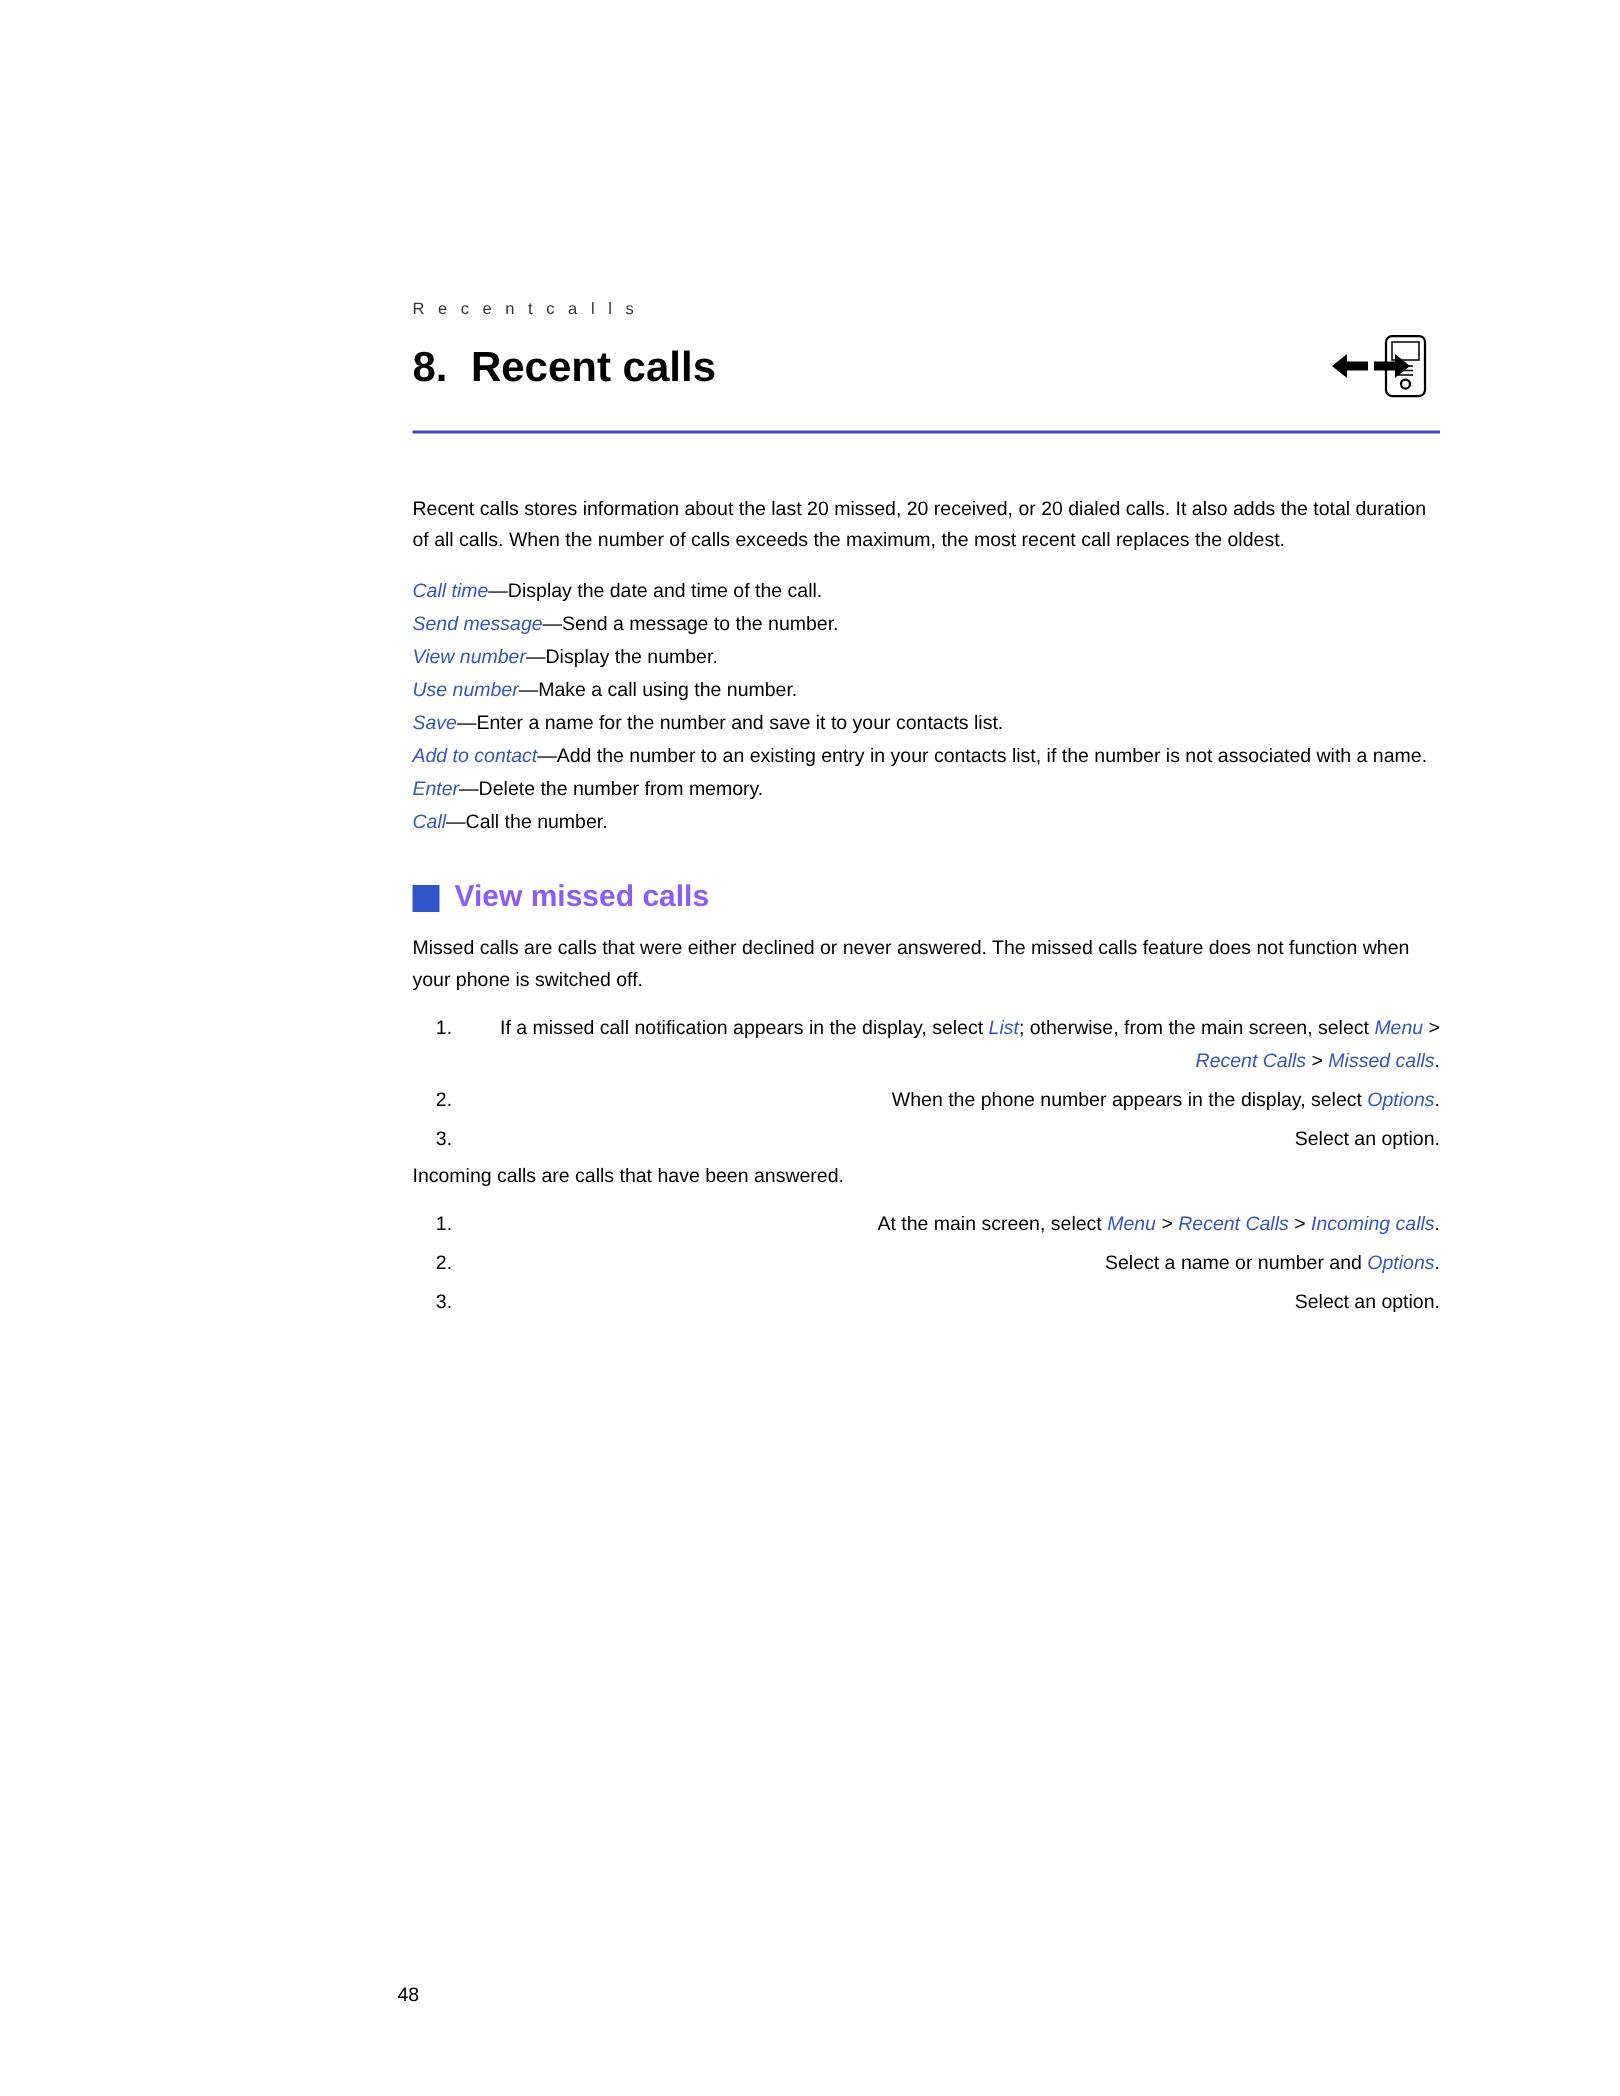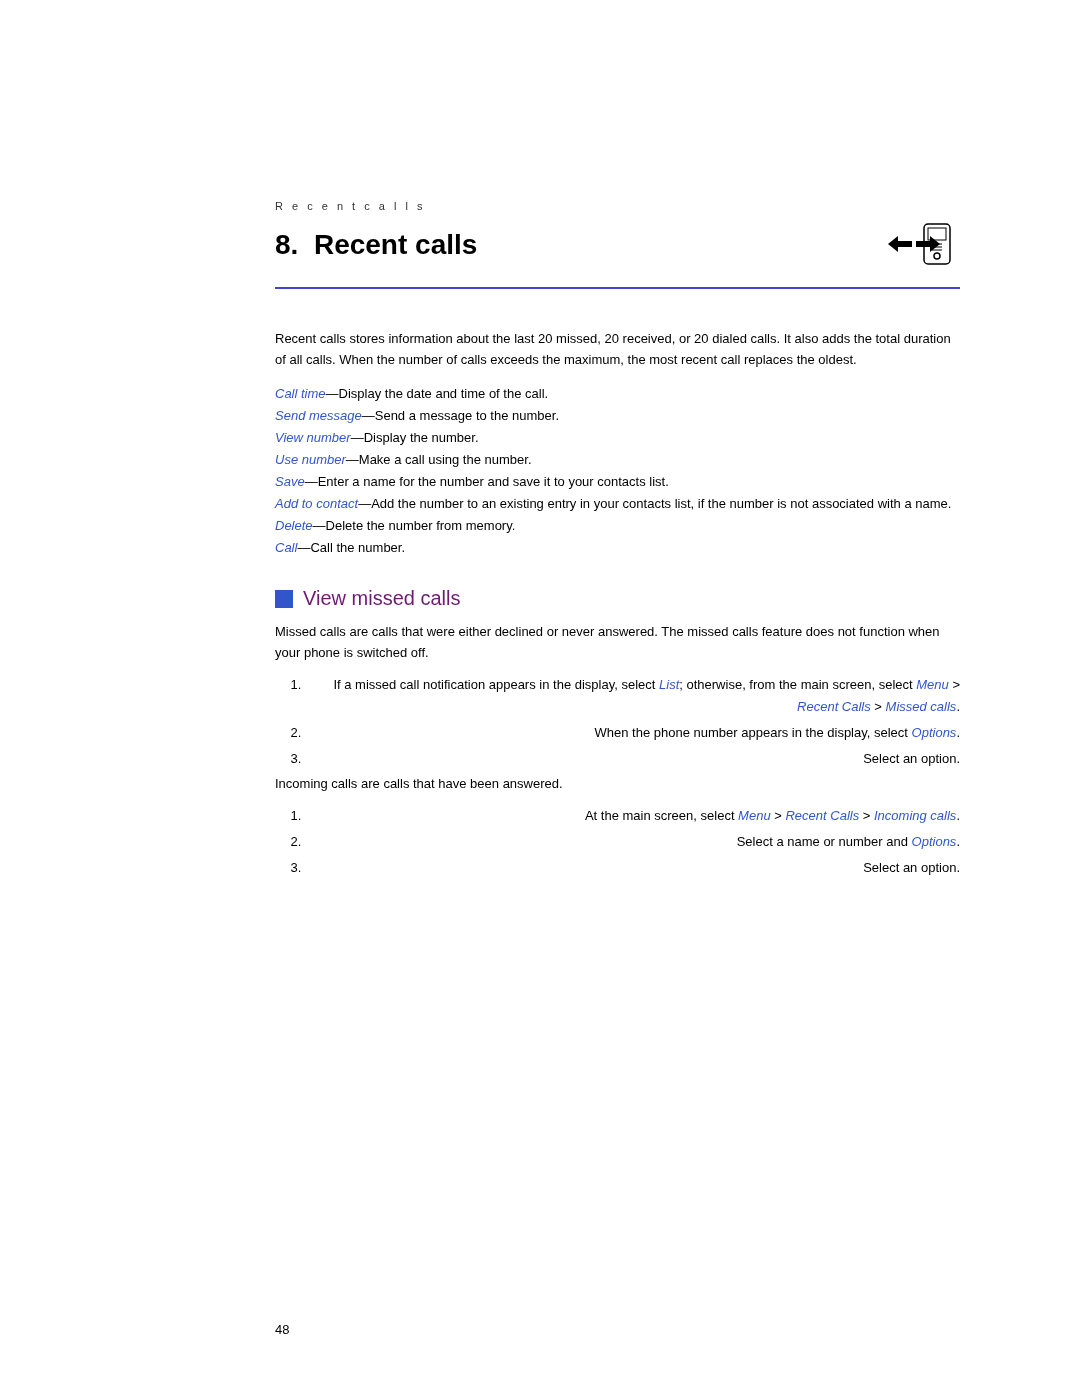--- a/index.html
+++ b/index.html
@@ -95,22 +95,22 @@
     .section-box {
       width: 18px;
       height: 18px;
       background: #3355cc;
       margin-right: 10px;
       flex-shrink: 0;
     }
 
     .section-title {
       font-size: 20px;
-      font-weight: normal;
-      color: #701a75;
+      font-weight: bold;
+      color: #8b5cf6;
       font-family: Arial, Helvetica, sans-serif;
     }
 
     .section-body {
       font-size: 13px;
       line-height: 1.6;
       color: #000000;
       margin-bottom: 10px;
     }
 
@@ -124,21 +124,21 @@
       font-size: 13px;
       line-height: 1.7;
       color: #000000;
       margin-bottom: 4px;
       margin-left: 10px;
     }
 
     .page-number {
       position: absolute;
       bottom: 60px;
-      left: 275px;
+      left: 265px;
       font-size: 13px;
       color: #000000;
     }
   </style>
 </head>
 <body>
 
 <div class="page">
   <div class="content-area">
 
@@ -186,21 +186,21 @@
       <p class="menu-option-line">
         <a class="link-blue">Use number</a><span>—Make a call using the number.</span>
       </p>
       <p class="menu-option-line">
         <a class="link-blue">Save</a><span>—Enter a name for the number and save it to your contacts list.</span>
       </p>
       <p class="menu-option-line">
         <a class="link-blue">Add to contact</a><span>—Add the number to an existing entry in your contacts list, if the number is not associated with a name.</span>
       </p>
       <p class="menu-option-line">
-        <a class="link-blue">Delete</a><span>—Delete the number from memory.</span>
+        <a class="link-blue">Enter</a><span>—Delete the number from memory.</span>
       </p>
       <p class="menu-option-line">
         <a class="link-blue">Call</a><span>—Call the number.</span>
       </p>
     </div>
 
     <div class="section-heading">
       <div class="section-box"></div>
       <h2 class="section-title">View missed calls</h2>
     </div>

